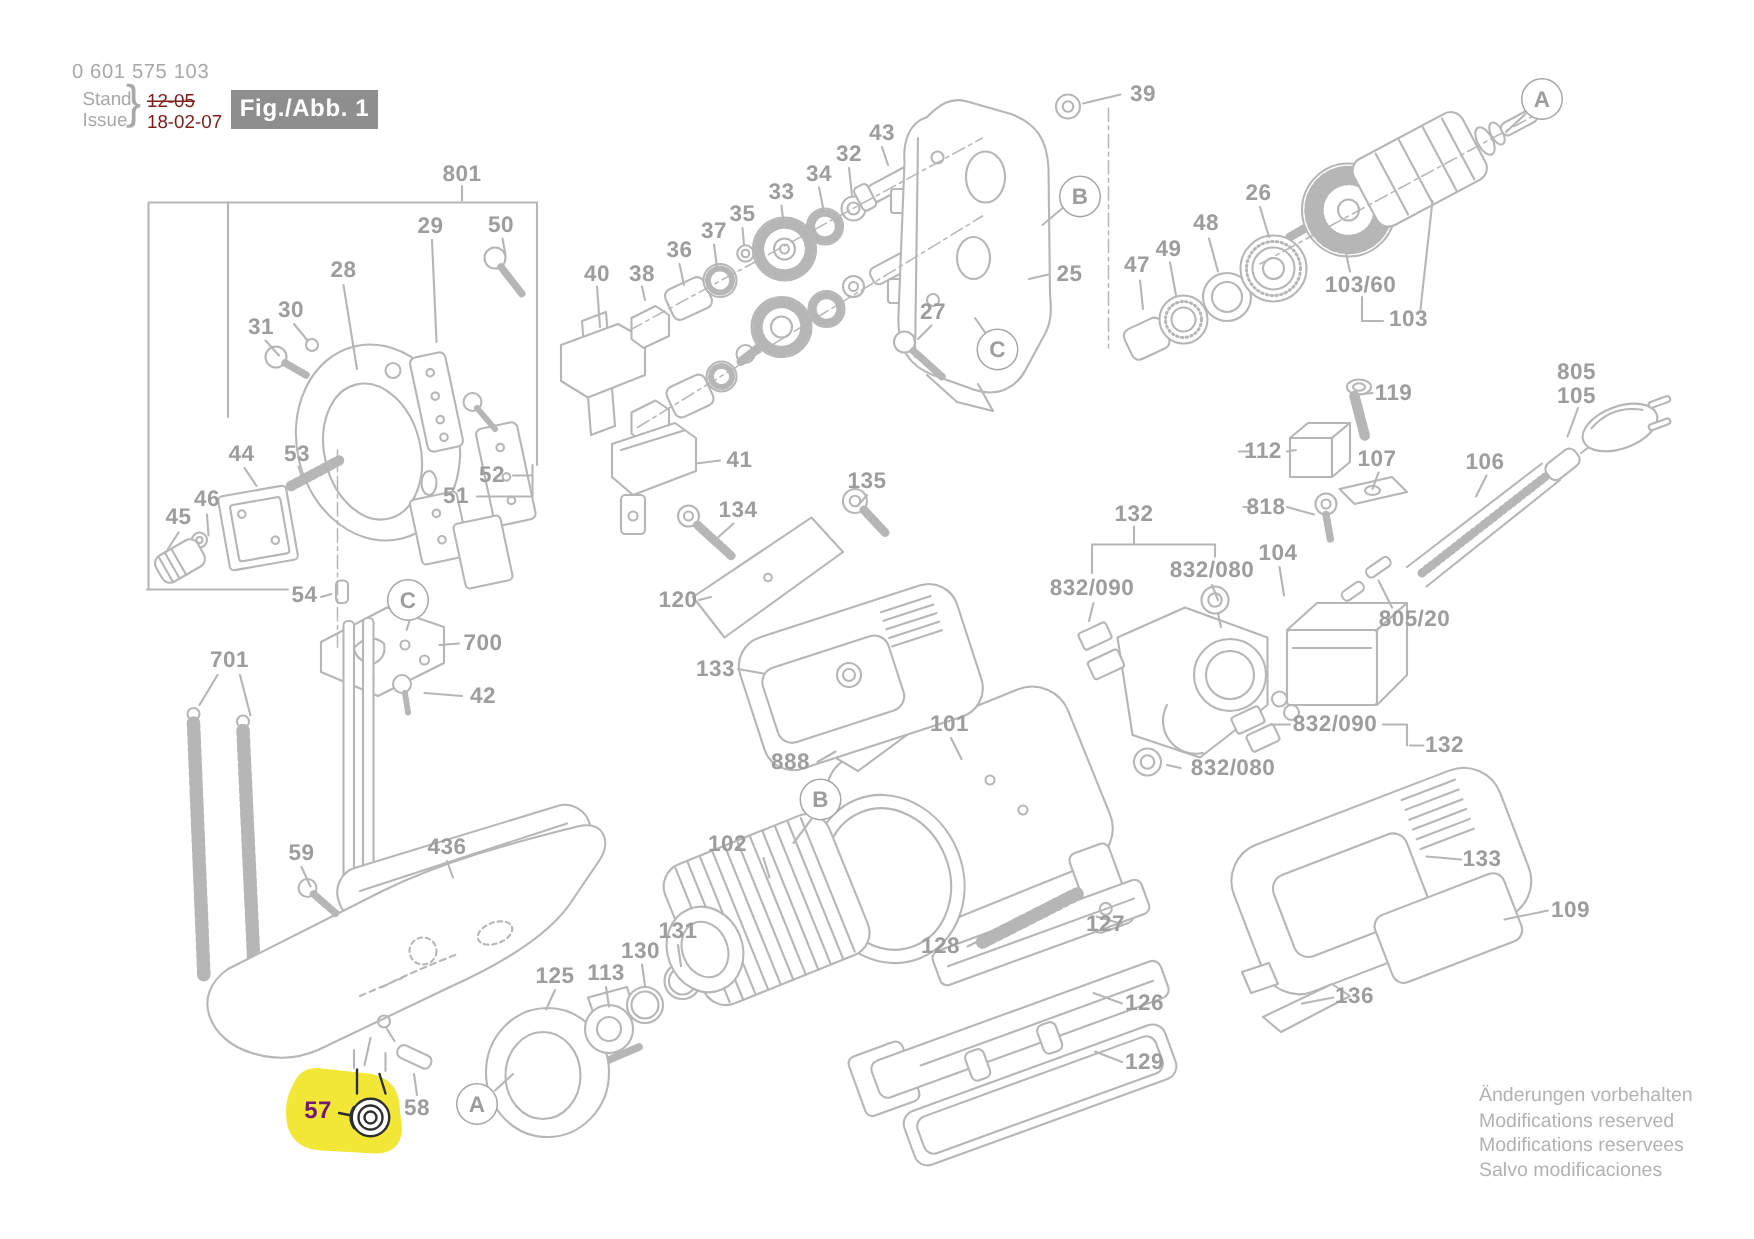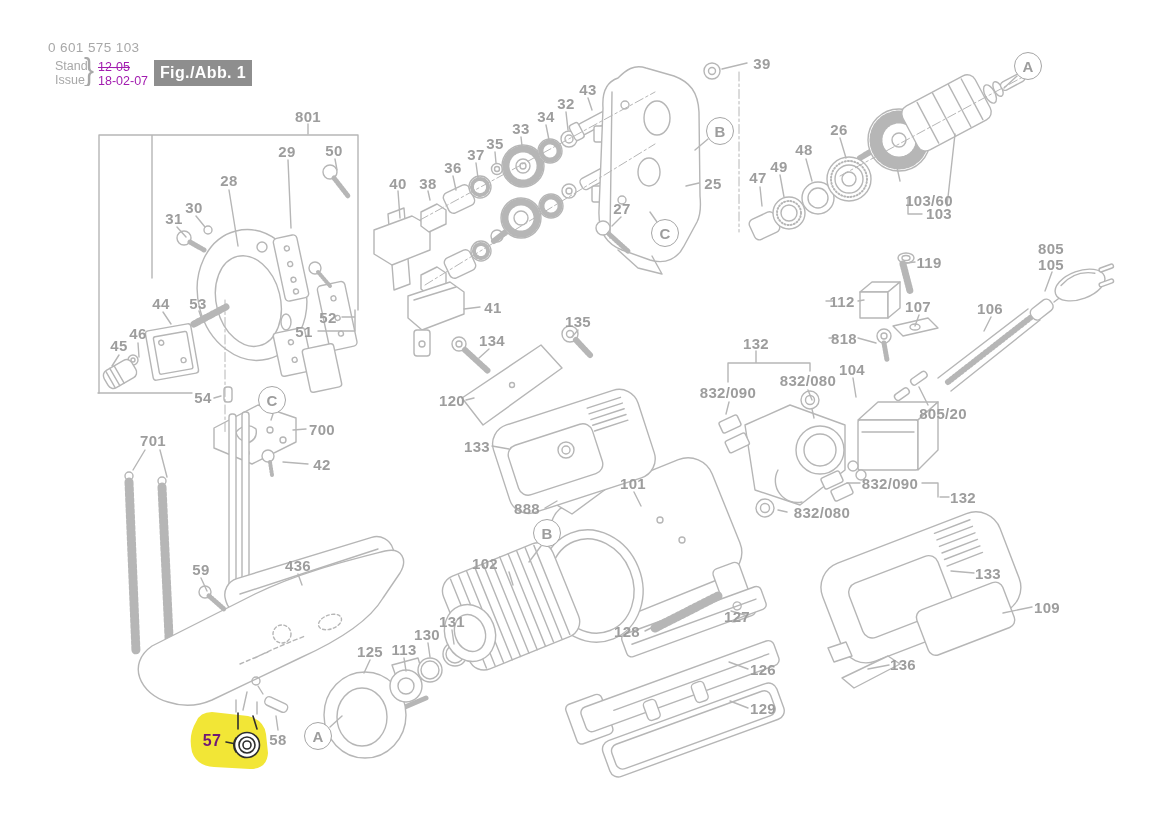--- a/index.html
+++ b/index.html
@@ -10,21 +10,21 @@
               font-size:15px;color:#9d9d9d;white-space:nowrap;letter-spacing:.3px;}
   .part-label.hl{color:#701a75;font-size:16px;z-index:6;}
   .letter-badge{position:absolute;transform:translate(-50%,-50%);width:26px;height:26px;
                 border:1.5px solid #a6a6a6;border-radius:50%;background:#fff;color:#9d9d9d;
                 font-weight:bold;font-size:15px;display:flex;align-items:center;justify-content:center;z-index:5;}
   .hdr{position:absolute;color:#a8a8a8;}
   #catalog{left:48px;top:40px;font-size:13.5px;letter-spacing:.4px;}
   .hdr-row{left:55px;font-size:12.5px;}
   #stand-row{top:59px;} #issue-row{top:73px;}
   #brace{left:84px;top:52px;font-size:30px;transform:scaleY(1.05);font-weight:normal;}
-  .hdr-val{position:absolute;left:98px;color:#a21caf;font-size:12.5px;}
+  .hdr-val{position:absolute;left:98px;color:#7f1d1d;font-size:12.5px;}
   #stand-val{top:60px;text-decoration:line-through;}
   #issue-val{top:74px;}
   #fig-box{position:absolute;left:154px;top:60px;width:98px;height:26px;background:#8e8e8e;
            color:#fff;font-weight:bold;font-size:16px;display:flex;align-items:center;
            justify-content:center;letter-spacing:.4px;}
   #footer{position:absolute;left:986px;top:722px;}
   .footer-line{color:#b2b2b2;font-size:13px;line-height:16.5px;white-space:nowrap;}
 </style>
 </head>
 <body>
@@ -481,21 +481,21 @@
       <div class="part-label" style="left: 546px; top: 116px;">34</div>
       <div class="part-label" style="left: 566px; top: 103px;">32</div>
       <div class="part-label" style="left: 588px; top: 89px;">43</div>
       <div class="part-label" style="left: 762px; top: 63px;">39</div>
       <div class="part-label" style="left: 713px; top: 183px;">25</div>
       <div class="part-label" style="left: 622px; top: 208px;">27</div>
       <div class="part-label" style="left: 839px; top: 129px;">26</div>
       <div class="part-label" style="left: 804px; top: 149px;">48</div>
       <div class="part-label" style="left: 779px; top: 166px;">49</div>
       <div class="part-label" style="left: 758px; top: 177px;">47</div>
-      <div class="part-label" style="left: 907px; top: 200px; margin-left: 22px;">103/60</div>
+      <div class="part-label" style="left: 907px; top: 190px;">103/60</div>
       <div class="part-label" style="left: 939px; top: 213px;">103</div>
       <div class="part-label" style="left: 929px; top: 262px;">119</div>
       <div class="part-label" style="left: 1051px; top: 248px;">805</div>
       <div class="part-label" style="left: 1051px; top: 264px;">105</div>
       <div class="part-label" style="left: 842px; top: 301px;">112</div>
       <div class="part-label" style="left: 918px; top: 306px;">107</div>
       <div class="part-label" style="left: 990px; top: 308px;">106</div>
       <div class="part-label" style="left: 844px; top: 338px;">818</div>
       <div class="part-label" style="left: 852px; top: 369px;">104</div>
       <div class="part-label" style="left: 943px; top: 413px;">805/20</div>
@@ -514,14 +514,20 @@
       <div class="part-label" style="left: 763px; top: 708px;">129</div>
       <div class="part-label hl" style="left: 212px; top: 741px;">57</div>
       <div class="letter-badge" style="left: 1028px; top: 66px;">A</div>
       <div class="letter-badge" style="left: 720px; top: 131px;">B</div>
       <div class="letter-badge" style="left: 665px; top: 233px;">C</div>
       <div class="letter-badge" style="left: 272px; top: 400px;">C</div>
       <div class="letter-badge" style="left: 547px; top: 533px;">B</div>
       <div class="letter-badge" style="left: 318px; top: 736px;">A</div>
     </div>
 
+<div id="footer">
+      <div class="footer-line">Änderungen vorbehalten</div>
+      <div class="footer-line">Modifications reserved</div>
+      <div class="footer-line">Modifications reservees</div>
+      <div class="footer-line">Salvo modificaciones</div>
+    </div>
 
 </div>
 
 </body></html>

